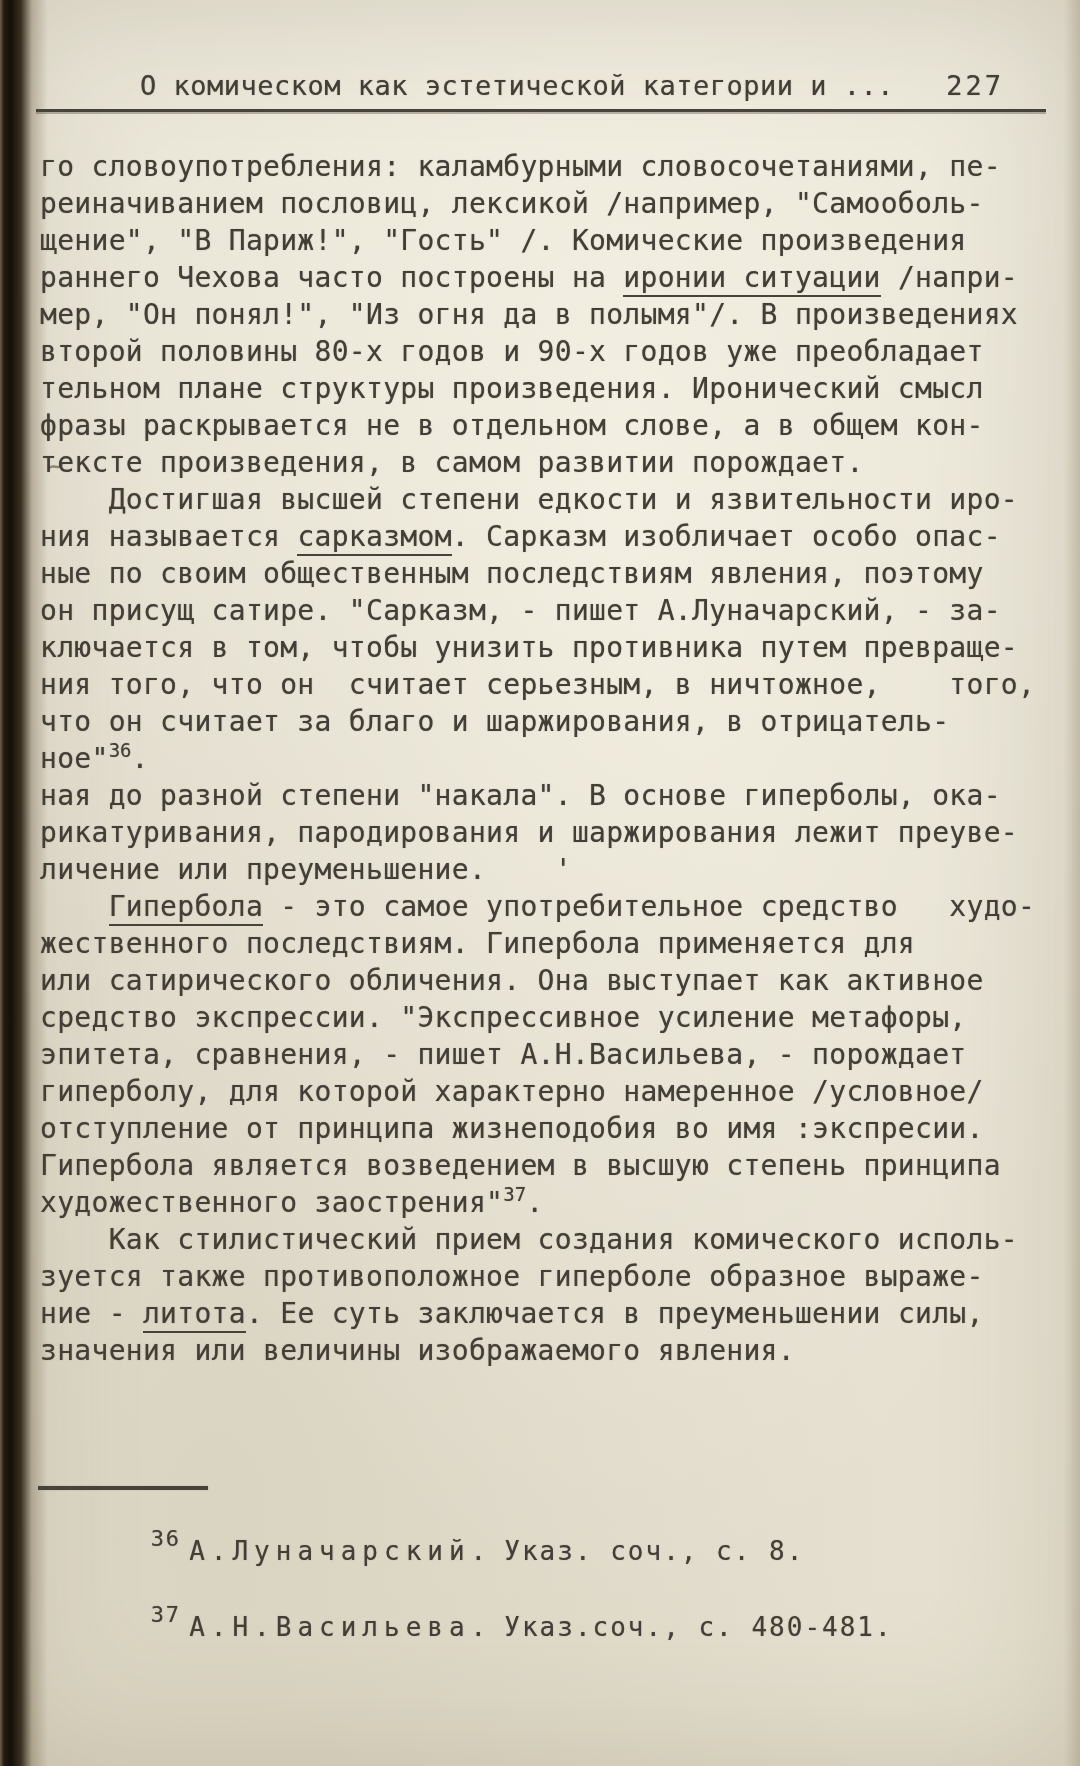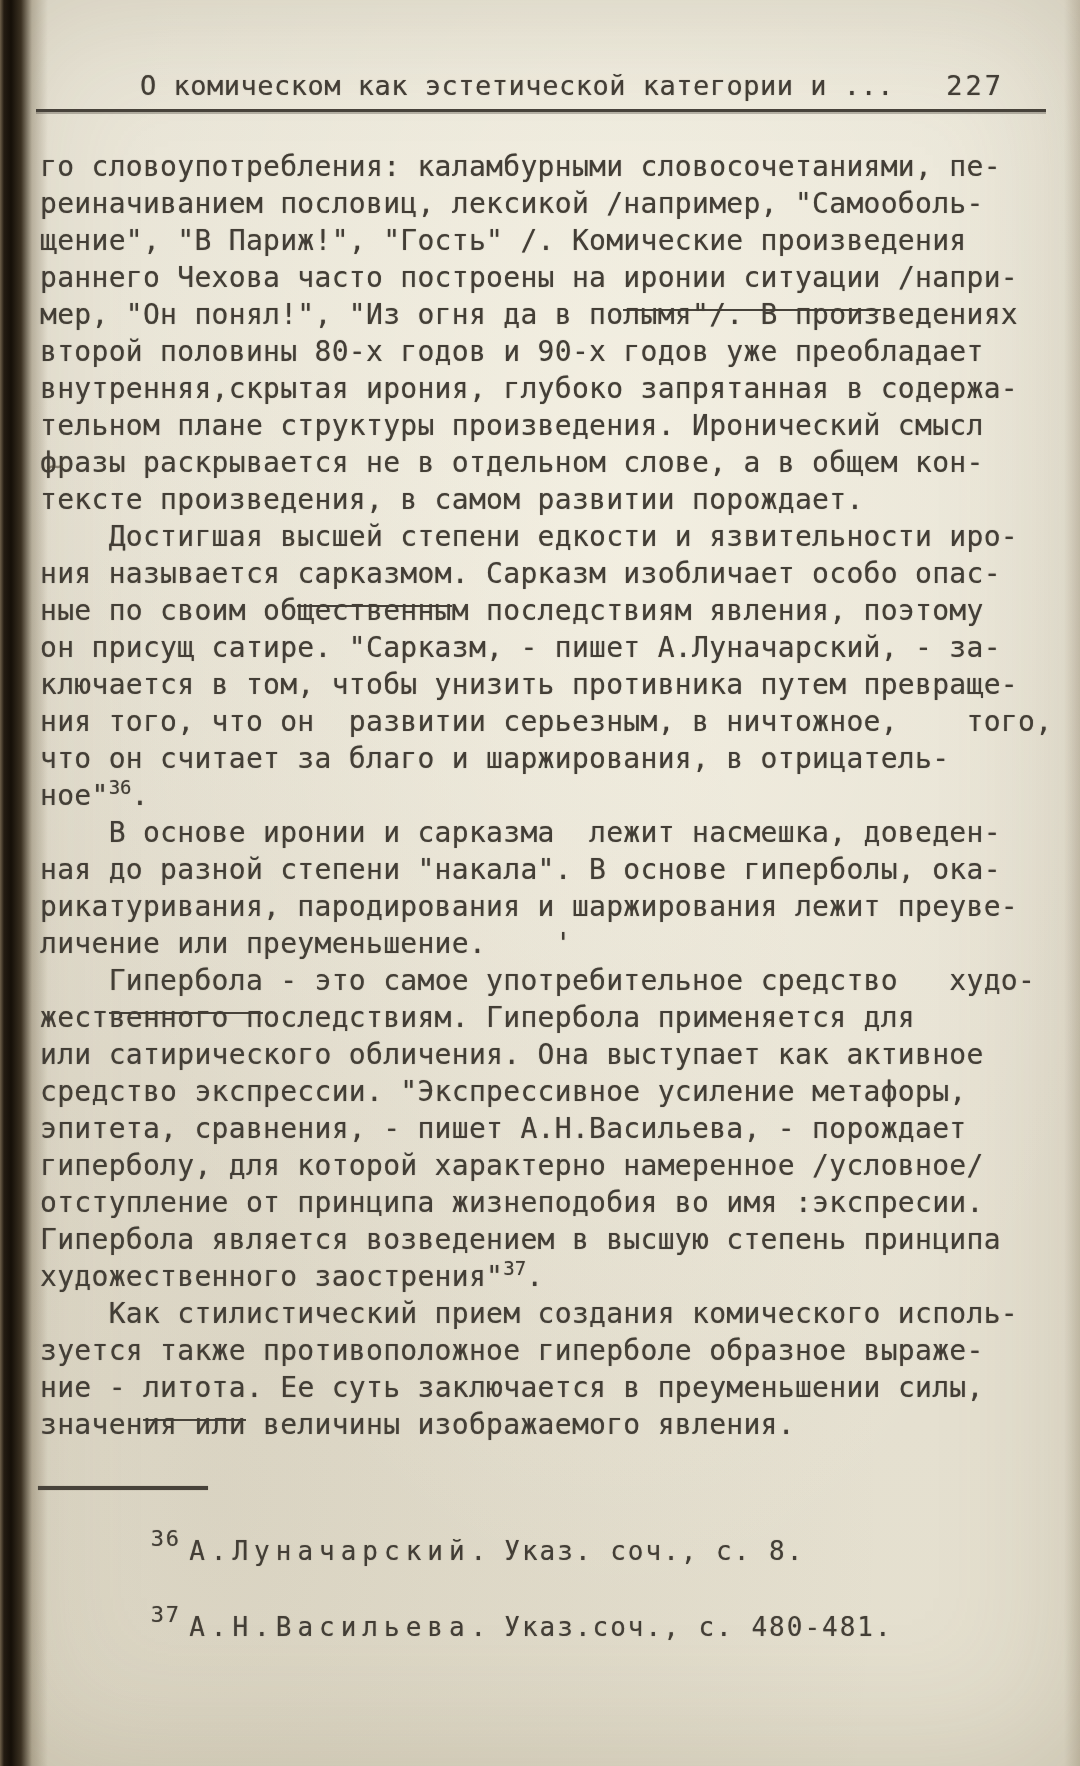--- a/index.html
+++ b/index.html
@@ -37,21 +37,21 @@
     white-space:pre;
   }
   .runhead .title{margin-left:104px;}
   .runhead .pageno{margin-left:auto;margin-right:42px;letter-spacing:3px;}
   .bodytext{
     position:absolute;top:148px;left:40px;width:1008px;
     font-size:28px;line-height:37px;letter-spacing:.3px;
     text-shadow:0 0 1px rgba(62,57,48,.55);
   }
   .line{white-space:pre;height:37px;}
-  .u{border-bottom:2px solid #47423a;padding-bottom:15px;}
+  .u{border-bottom:2px solid #47423a;padding-bottom:1px;}
   .sup{font-size:19px;position:relative;top:-11px;letter-spacing:0;}
   .fn-rule{
     position:absolute;left:38px;top:1486px;width:170px;height:4px;
     background:#47423a;box-shadow:0 0 1px rgba(62,57,48,.6);
   }
   .footnote{
     position:absolute;left:88px;width:940px;
     font-size:26px;white-space:pre;
     text-shadow:0 0 1px rgba(62,57,48,.5);
   }
@@ -78,33 +78,31 @@
     <span class="pageno">227</span>
   </div>
 
   <div class="bodytext">
       <div class="line"><span>го словоупотребления: каламбурными словосочетаниями, пе-</span></div>
       <div class="line"><span>реиначиванием пословиц, лексикой /например, "Самооболь-</span></div>
       <div class="line"><span>щение", "В Париж!", "Гость" /. Комические произведения</span></div>
       <div class="line"><span>раннего Чехова часто построены на </span><span class="u">иронии ситуации</span><span> /напри-</span></div>
       <div class="line"><span>мер, "Он понял!", "Из огня да в полымя"/. В произведениях</span></div>
       <div class="line"><span>второй половины 80-х годов и 90-х годов уже преобладает</span></div>
-      <div class="line"><span>внутренняя,скрытая ирония, глубоко запрятанная в содержа-</span></div>
       <div class="line"><span>тельном плане структуры произведения. Иронический смысл</span></div>
       <div class="line"><span>фразы раскрывается не в отдельном слове, а в общем кон-</span></div>
       <div class="line"><span>тексте произведения, в самом развитии порождает.</span></div>
       <div class="line"><span>    Достигшая высшей степени едкости и язвительности иро-</span></div>
       <div class="line"><span>ния называется </span><span class="u">сарказмом</span><span>. Сарказм изобличает особо опас-</span></div>
       <div class="line"><span>ные по своим общественным последствиям явления, поэтому</span></div>
       <div class="line"><span>он присущ сатире. "Сарказм, - пишет А.Луначарский, - за-</span></div>
       <div class="line"><span>ключается в том, чтобы унизить противника путем превраще-</span></div>
-      <div class="line"><span>ния того, что он  развитии серьезным, в ничтожное,    того,</span></div>
+      <div class="line"><span>ния того, что он  считает серьезным, в ничтожное,    того,</span></div>
       <div class="line"><span>что он считает за благо и шаржирования, в отрицатель-</span></div>
       <div class="line"><span>ное"</span><span class="sup">36</span><span>.</span></div>
-      <div class="line"><span>    В основе иронии и сарказма  лежит насмешка, доведен-</span></div>
       <div class="line"><span>ная до разной степени "накала". В основе гиперболы, ока-</span></div>
       <div class="line"><span>рикатуривания, пародирования и шаржирования лежит преуве-</span></div>
       <div class="line"><span>личение или преуменьшение.    '</span></div>
       <div class="line"><span>    </span><span class="u">Гипербола</span><span> - это самое употребительное средство   худо-</span></div>
       <div class="line"><span>жественного последствиям. Гипербола применяется для</span></div>
       <div class="line"><span>или сатирического обличения. Она выступает как активное</span></div>
       <div class="line"><span>средство экспрессии. "Экспрессивное усиление метафоры,</span></div>
       <div class="line"><span>эпитета, сравнения, - пишет А.Н.Васильева, - порождает</span></div>
       <div class="line"><span>гиперболу, для которой характерно намеренное /условное/</span></div>
       <div class="line"><span>отступление от принципа жизнеподобия во имя :экспресии.</span></div>

